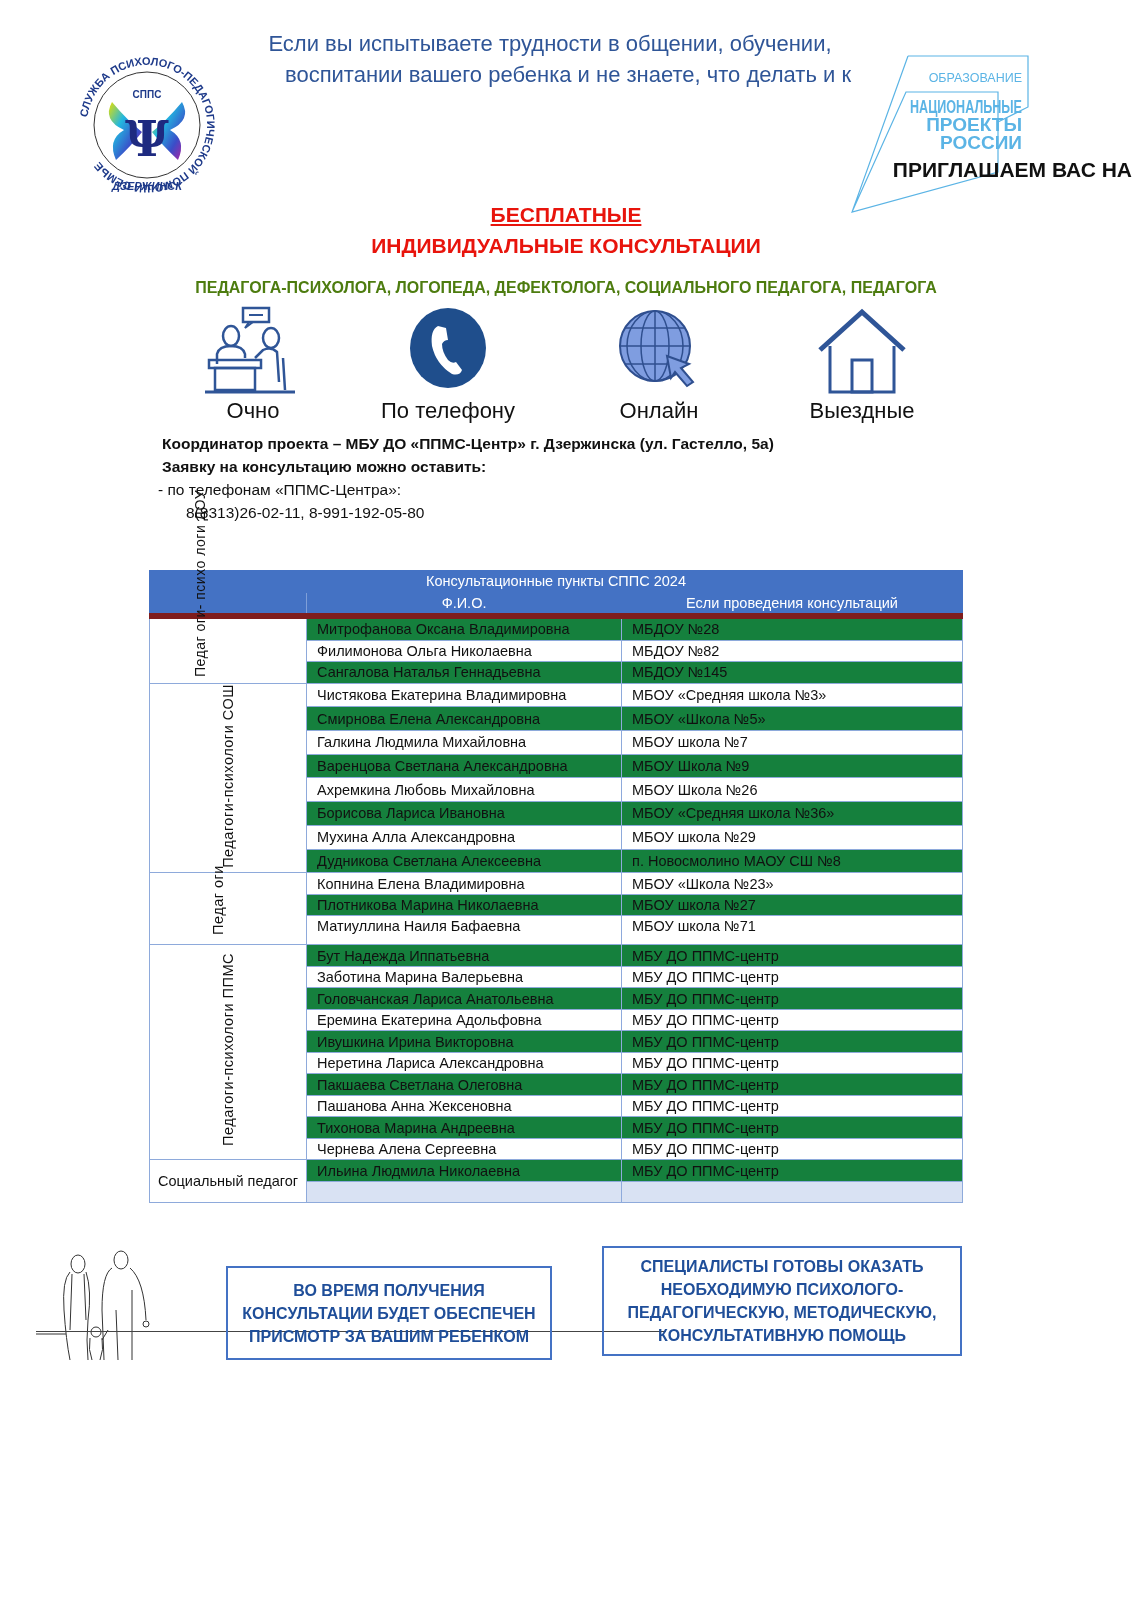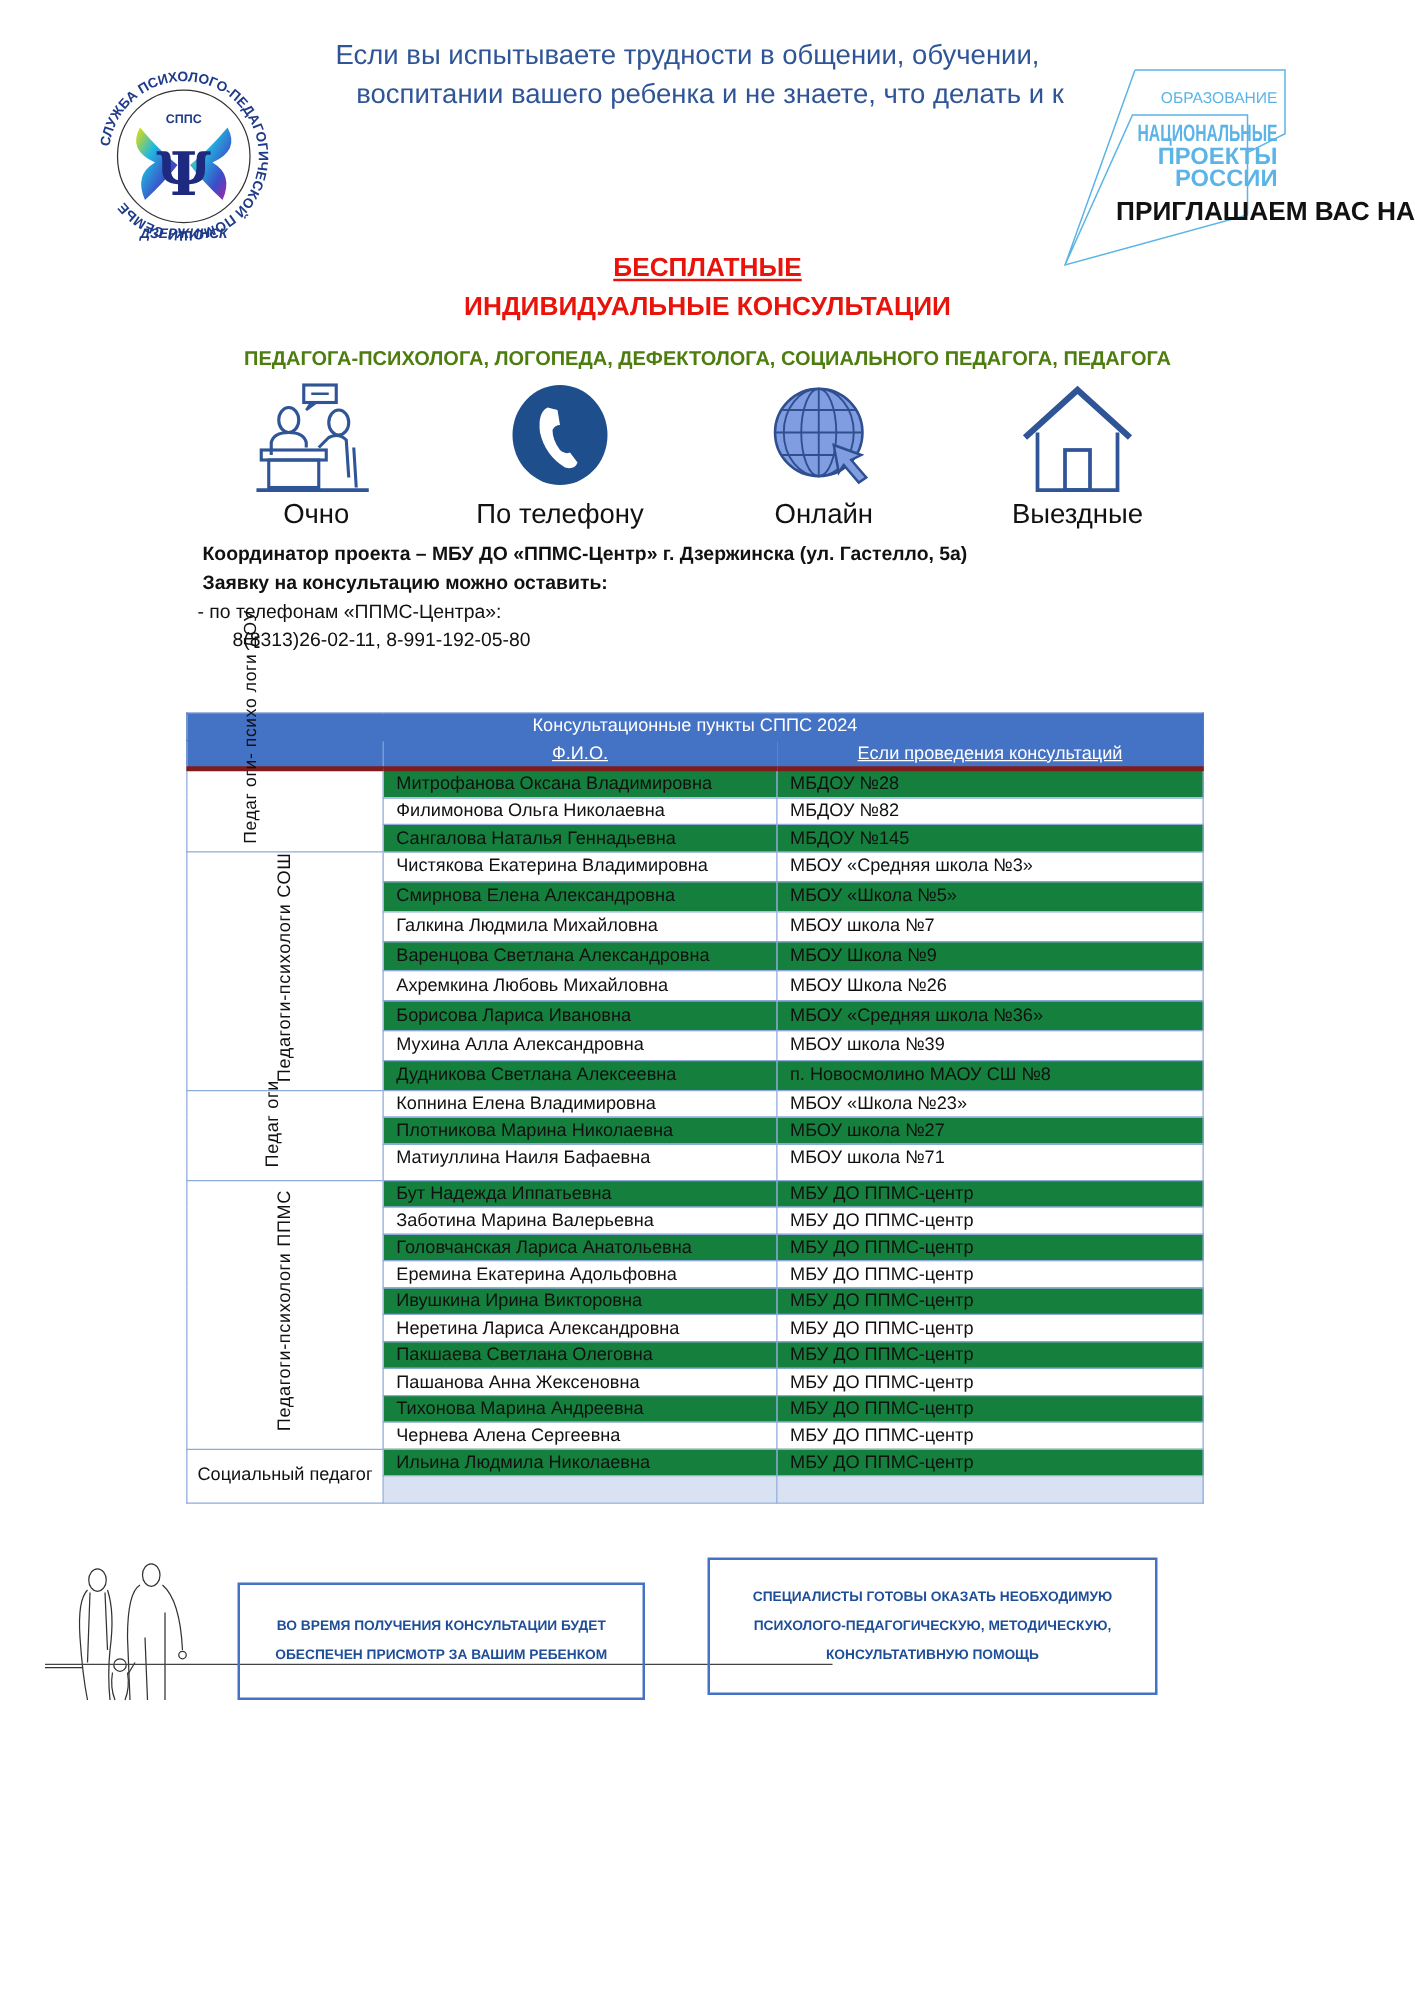--- a/index.html
+++ b/index.html
@@ -13,27 +13,27 @@
   .specialists { left: 0; top: 279px; width: 1132px; text-align: center; font-weight: bold; font-size: 16px; color: #4d7c0f; }
   .mode { text-align: center; width: 180px; }
   .mode .lbl { font-size: 22px; color: #111; margin-top: 2px; }
   .mode svg { display: block; margin: 0 auto; }
   .info { left: 162px; top: 432px; font-size: 15.5px; line-height: 23px; color: #111; }
   .info .b { font-weight: bold; }
   .info .ind { padding-left: 24px; }
   table.cons { position: absolute; left: 149px; top: 570px; width: 814px; border-collapse: collapse; font-size: 14.5px; }
   table.cons td { border: 1px solid #8eaadb; padding: 0 10px; height: 20.5px; line-height: 20px; color: #111; white-space: nowrap; }
   table.cons tr.hdr td { background: #4472c4; color: #fff; text-align: center; border-color: #4472c4; }
-  table.cons tr.hdr td.sub { border-bottom: 4px solid #7f1d1d; text-decoration: underline; }
+  table.cons tr.hdr td.sub { border-bottom: 6px solid #7f1d1d; }
   table.cons tr.odd td.c { background: #15803d; }
   table.cons tr.even td.c { background: #ffffff; }
   table.cons td.grp { background: #fff; text-align: center; padding: 0; width: 114px; vertical-align: middle; }
   .vtext { writing-mode: vertical-rl; transform: rotate(180deg); display: inline-block; font-size: 14.5px; line-height: 17px; text-align: center; letter-spacing: 0.5px; }
   table.cons td.name { width: 294px; }
-  .box { border: 2px solid #4472c4; color: #1f4e99; font-weight: bold; text-align: center; font-size: 11px; line-height: 23px; display: flex; align-items: center; justify-content: center; }
+  .box { border: 2px solid #4472c4; color: #1f4e99; font-weight: bold; text-align: center; font-size: 16px; line-height: 23px; display: flex; align-items: center; justify-content: center; margin-left: 36px; }
 </style>
 </head>
 <body>
 
 <div class="abs" style="left:72px;top:50px;width:150px;height:150px;">
   <svg width="150" height="150" viewBox="0 0 150 150">
     <defs>
       <path id="ringpath" d="M 75,75 m -60,0 a 60,60 0 1,1 120,0 a 60,60 0 1,1 -120,0"></path>
       <linearGradient id="wing" x1="0" y1="0" x2="1" y2="1">
         <stop offset="0" stop-color="#e8e000"></stop>
@@ -173,21 +173,21 @@
       <tr class="even">
         <td class="c name">Ахремкина Любовь Михайловна</td>
         <td class="c">МБОУ Школа №26</td>
       </tr>
       <tr class="odd">
         <td class="c name">Борисова Лариса Ивановна</td>
         <td class="c">МБОУ «Средняя школа №36»</td>
       </tr>
       <tr class="even">
         <td class="c name">Мухина Алла Александровна</td>
-        <td class="c">МБОУ школа №39</td>
+        <td class="c">МБОУ школа №29</td>
       </tr>
       <tr class="odd">
         <td class="c name">Дудникова Светлана Алексеевна</td>
         <td class="c">п. Новосмолино МАОУ СШ №8</td>
       </tr>
       <tr class="even">
         <td class="grp" rowspan="3"><span class="vtext" style="width: 36px; height: 58px;">Педаг оги</span></td>
         <td class="c name">Копнина Елена Владимировна</td>
         <td class="c">МБОУ «Школа №23»</td>
       </tr>

